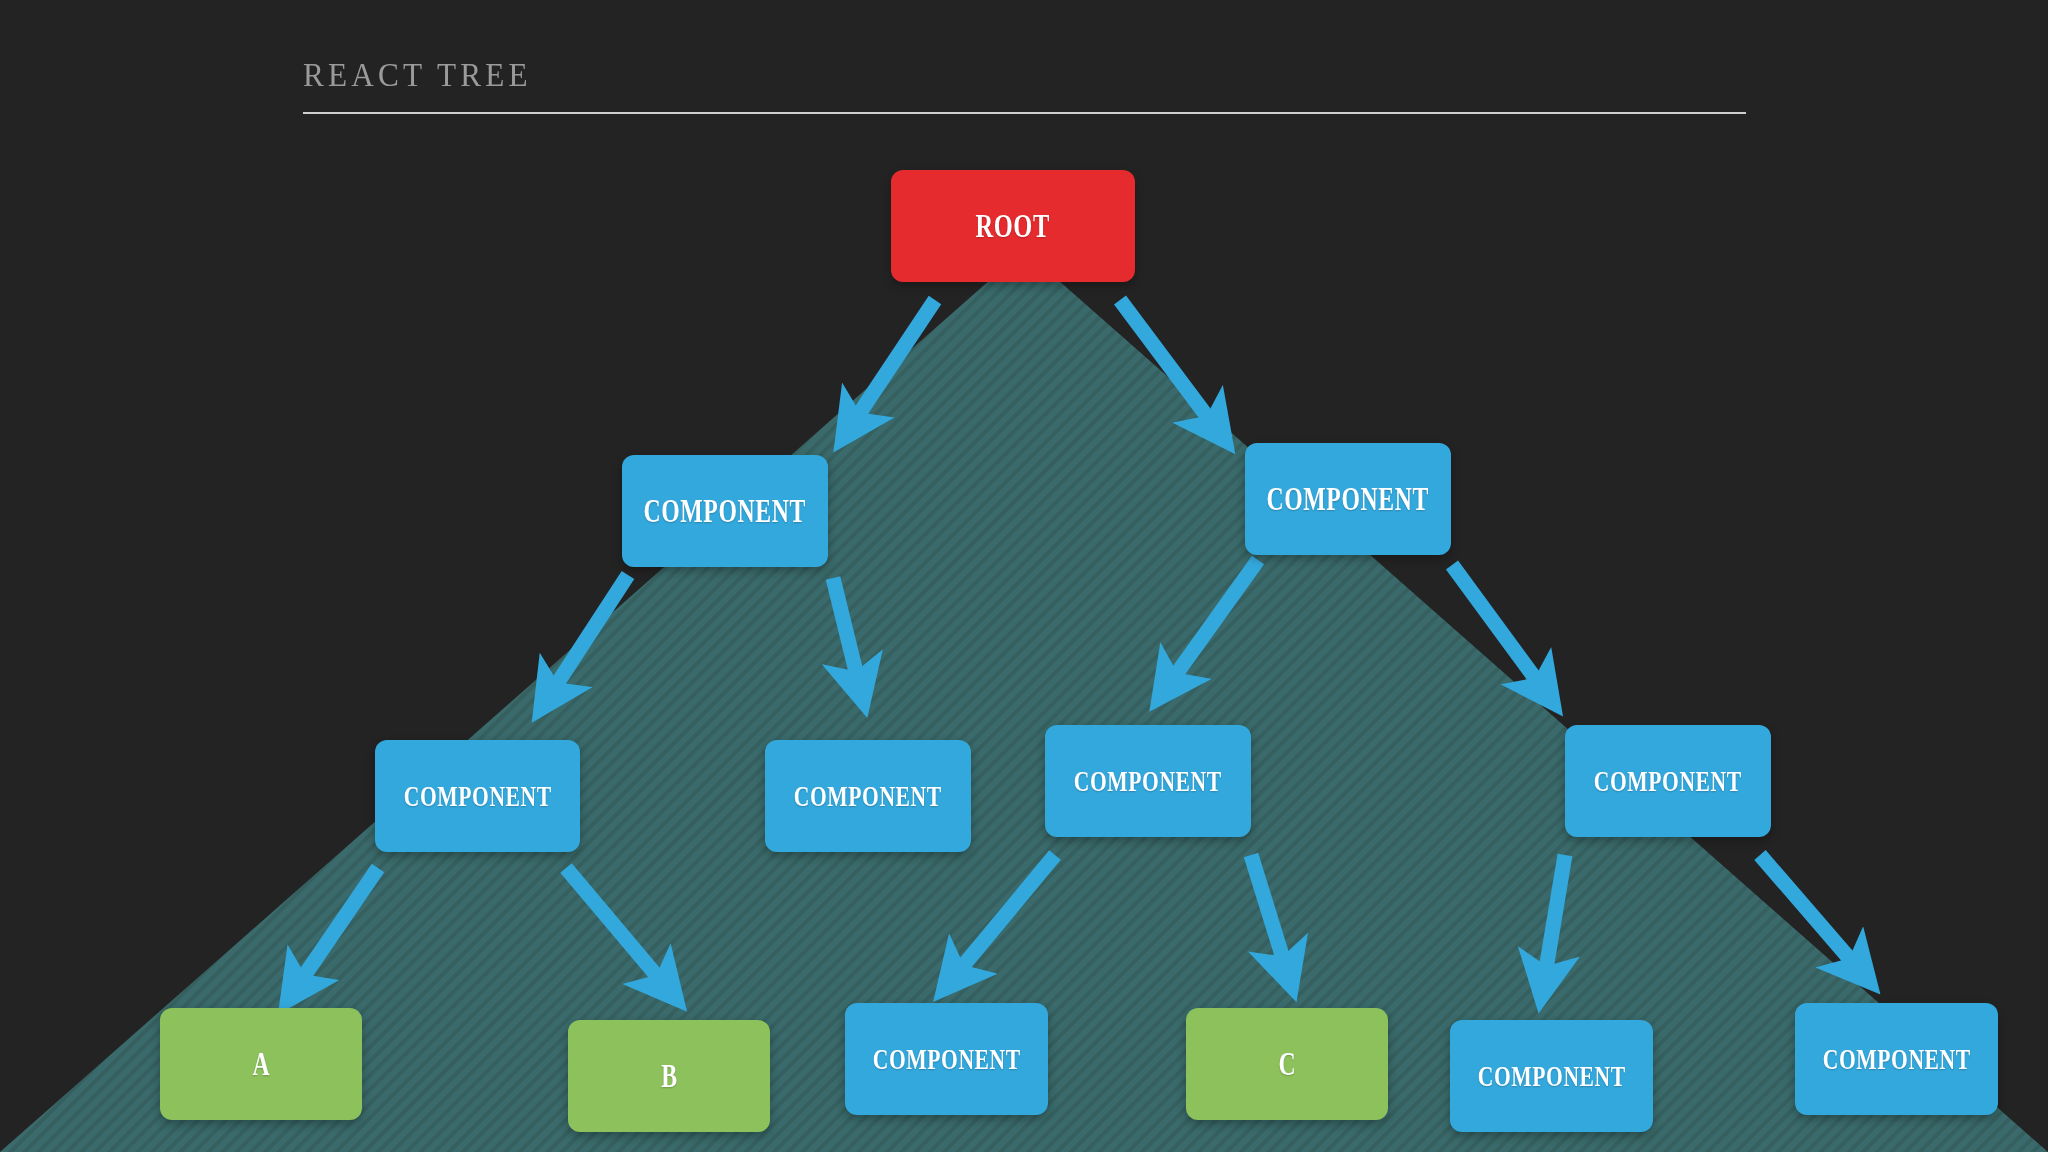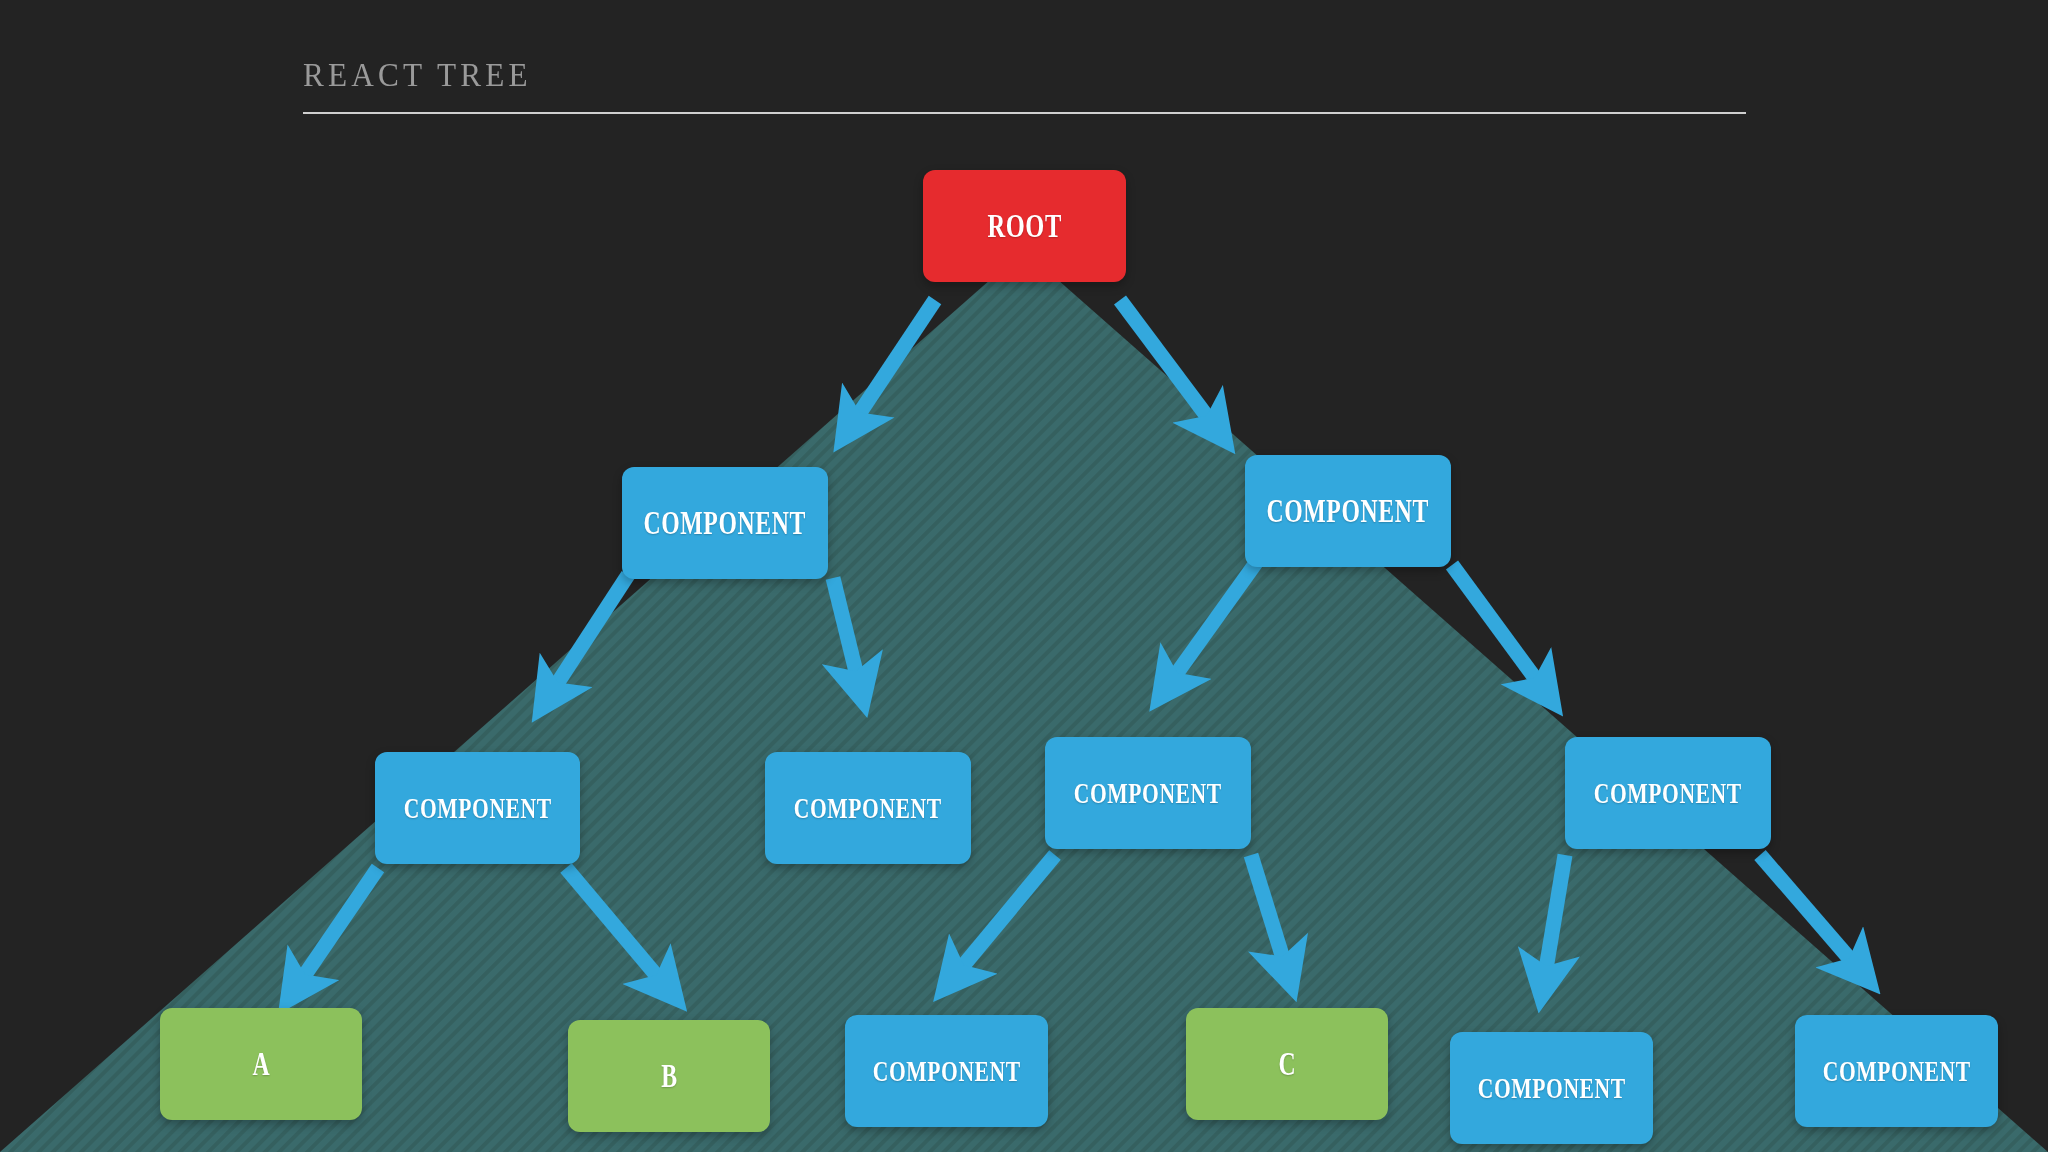--- a/index.html
+++ b/index.html
@@ -68,21 +68,21 @@
   }
   .node .label {
     color: #ffffff;
     font-weight: 700;
     letter-spacing: 0.8px;
     white-space: nowrap;
     transform: scaleX(0.72);
     text-shadow: 0 1px 2px rgba(0,0,0,0.22);
   }
   .node.red    { background: #e62b2e; }
-  .node.blue   { background: #33a8dd; margin-top: 12px; }
+  .node.blue   { background: #33a8dd; }
   .node.green  { background: #8cc15c; }
 
   .lbl-lg  { font-size: 34px; }
   .lbl-md  { font-size: 33px; }
   .lbl-sm  { font-size: 30px; }
 </style>
 </head>
 <body>
 
 <div id="canvas">
@@ -115,21 +115,21 @@
       <line x1="1055" y1="855" x2="958" y2="972"></line>
       <line x1="1251" y1="855" x2="1285" y2="965"></line>
       <line x1="1565" y1="855" x2="1545" y2="975"></line>
       <line x1="1760" y1="855" x2="1855" y2="965"></line>
     </g>
   </svg>
 
   <div id="title">REACT TREE</div>
   <div id="title-rule"></div>
 
-  <div class="node red" style="left:923px; top:170px; width:203px; height:112px;">
+  <div class="node red" style="left:891px; top:170px; width:244px; height:112px;">
     <span class="label lbl-lg">ROOT</span>
   </div>
 
   <div class="node blue" style="left:622px; top:455px; width:206px; height:112px;">
     <span class="label lbl-md">COMPONENT</span>
   </div>
   <div class="node blue" style="left:1245px; top:443px; width:206px; height:112px;">
     <span class="label lbl-md">COMPONENT</span>
   </div>
 

